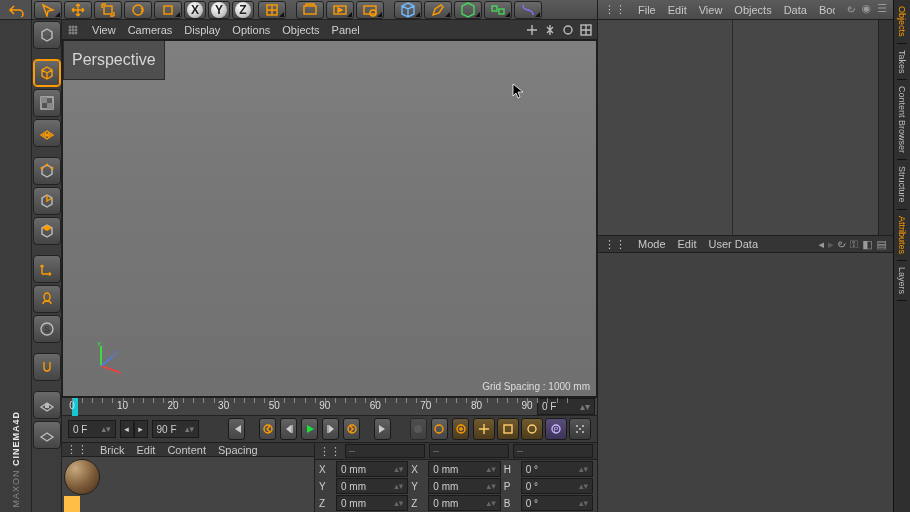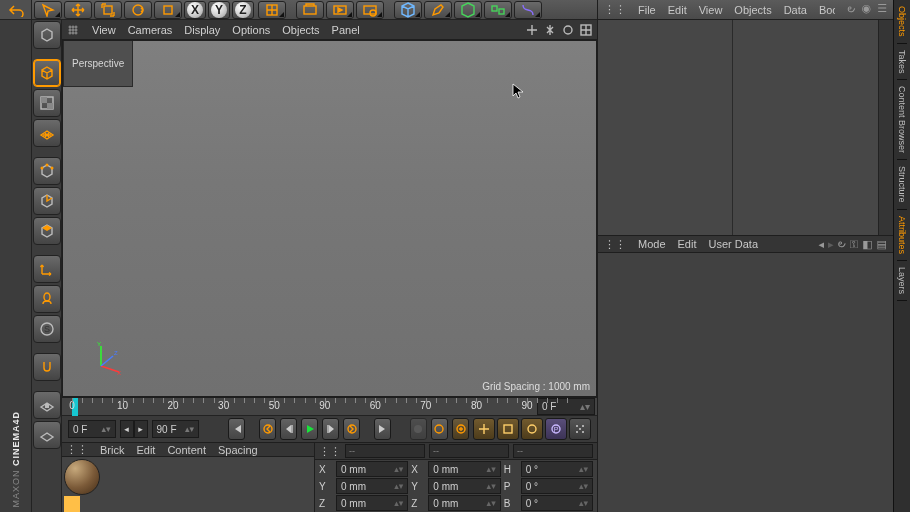--- a/index.html
+++ b/index.html
@@ -35,21 +35,21 @@
   .center-stack { flex:1; display:flex; flex-direction:column; min-width:0; }
 
   
   .view-menus { height:20px; background:#353535; border-bottom:1px solid #1e1e1e; display:flex; align-items:center; padding:0 4px; gap:12px; }
   .view-menus .hh { width:14px; height:14px; display:flex;align-items:center;justify-content:center;color:#999; }
   .view-menus .m { color:#d0d0d0; }
   .view-menus .right { margin-left:auto; display:flex; gap:4px; }
   .view-menus .right .ic { width:14px;height:14px;color:#bbb;display:flex;align-items:center;justify-content:center; }
 
   .viewport-wrap { position:relative; flex:1; min-height:0; }
-  .view-tab { position:absolute; top:0; left:0; padding:17px 8px; background:#4f4f4f; border:1px solid #2a2a2a; border-top:none; color:#d6d6d6; font-size:10px; }
+  .view-tab { position:absolute; top:0; left:0; padding:10px 8px; background:#4f4f4f; border:1px solid #2a2a2a; border-top:none; color:#d6d6d6; font-size:16px; }
   .viewport { position:absolute; inset:0; background:linear-gradient(#7f7f7f 0%,#777 40%,#707070 100%); border:1px solid #1e1e1e; overflow:hidden; }
   .axis-gizmo { position:absolute; left:24px; bottom:20px; width:36px; height:36px; }
   .grid-spacing { position:absolute; right:6px; bottom:4px; color:#ddd; font-size:10px; }
   .cursor-arrow { position:absolute; left:449px; top:42px; width:12px;height:16px; }
 
   
   .timeline { background:#3a3a3a; border-top:1px solid #1e1e1e; }
   .ruler { position:relative; height:18px; background:#444; border-bottom:1px solid #222; display:flex; align-items:flex-start; }
   .ruler .marker { position:absolute; left:10px; top:0; width:6px; height:18px; background:#17c7d1; }
   .ruler .tick { position:absolute; top:0; width:1px; height:5px; background:#888; }

